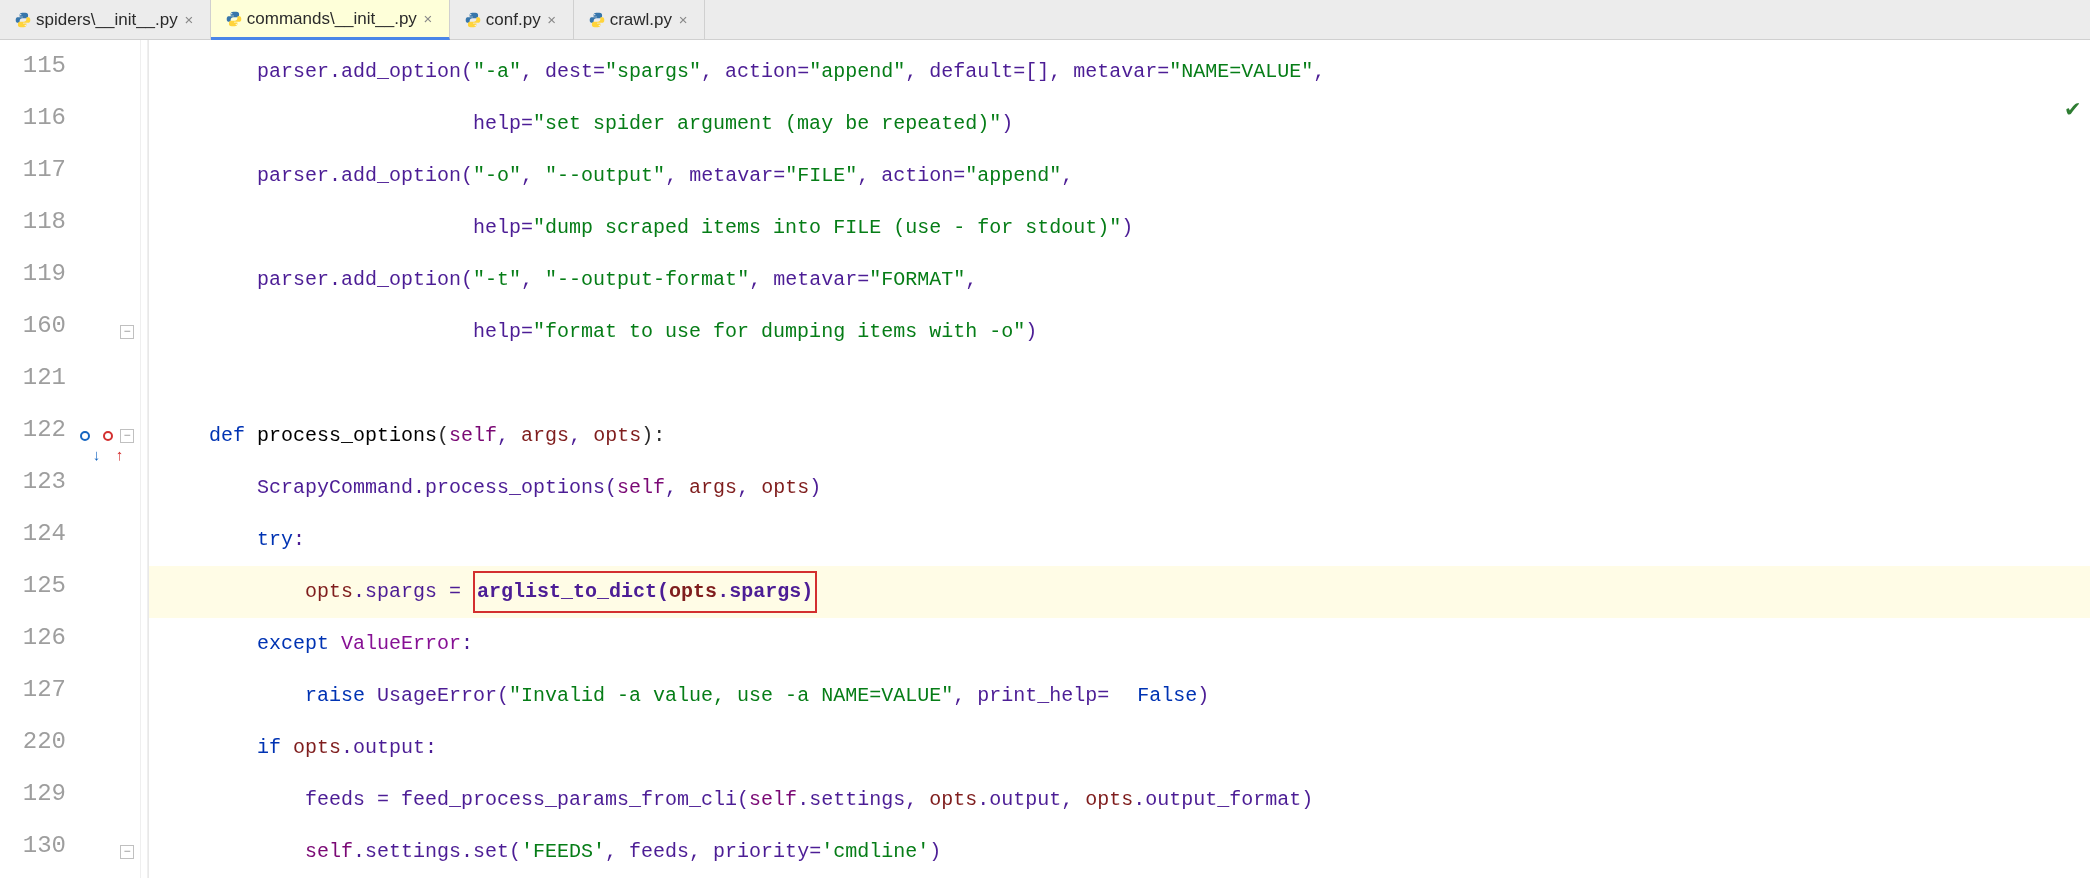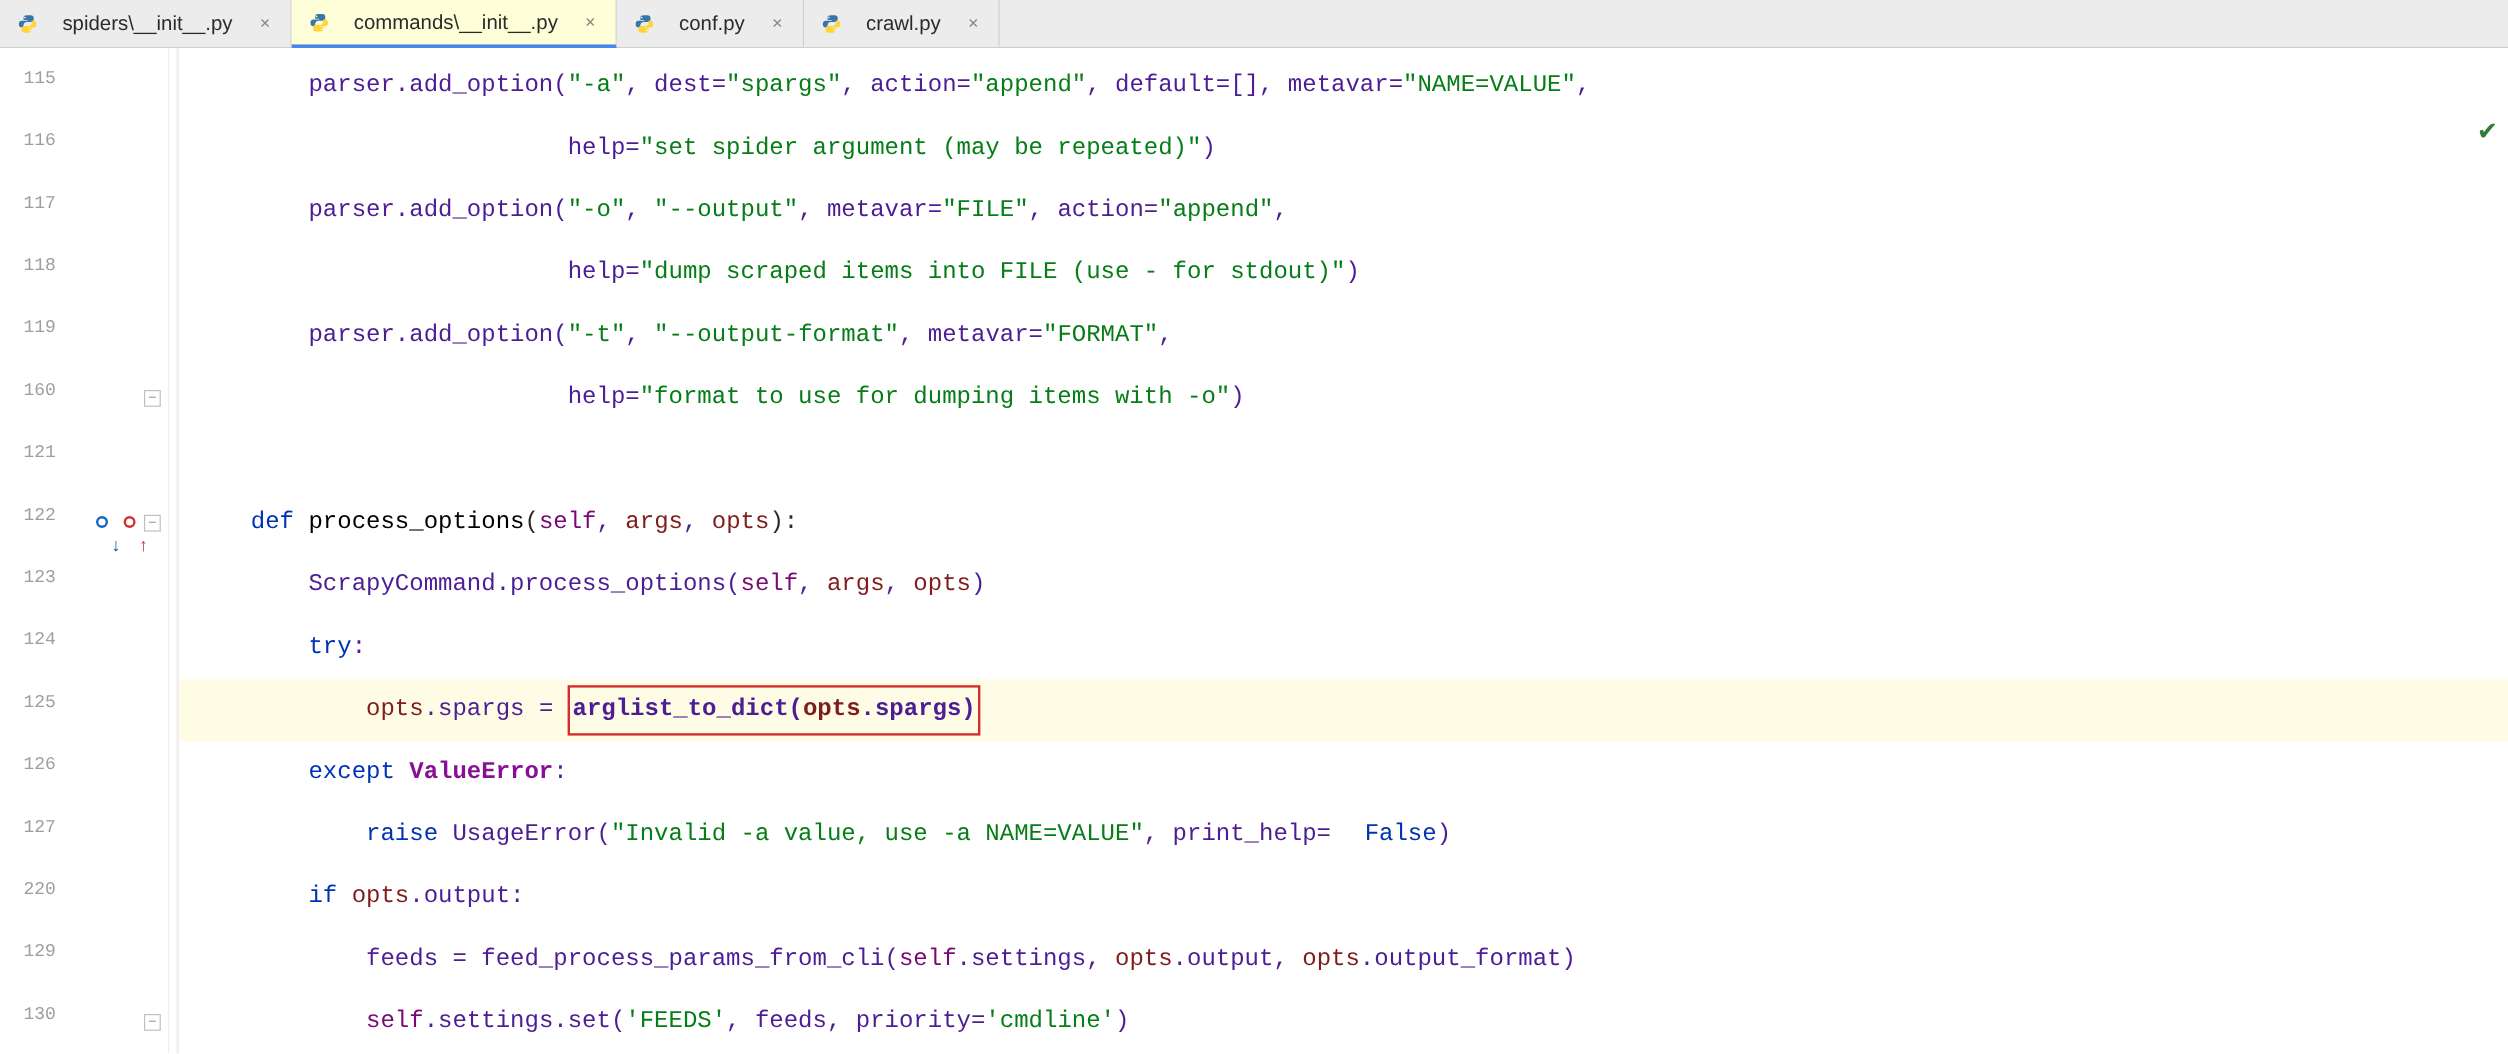--- a/index.html
+++ b/index.html
@@ -20,21 +20,21 @@
   height: 40px;
   background: #ececec;
   border-bottom: 1px solid #d0d0d0;
   font-family: -apple-system, BlinkMacSystemFont, "Segoe UI", sans-serif;
   font-size: 17px;
 }
 .tab {
   display: flex;
   align-items: center;
   padding: 0 14px;
-  gap: 20px;
+  gap: 4px;
   border-right: 1px solid #d0d0d0;
   background: #ececec;
   cursor: pointer;
 }
 .tab.active {
   background: #feffd9;
   border-bottom: 3px solid #4a86e8;
   margin-bottom: -1px;
 }
 .tab-icon {
@@ -55,23 +55,23 @@
   cursor: pointer;
 }
 .code-area {
   display: flex;
   flex: 1;
   position: relative;
 }
 .gutter {
   width: 80px;
   background: #ffffff;
-  text-align: center;
+  text-align: right;
   color: #9e9e9e;
-  font-size: 15px;
+  font-size: 24px;
   padding-top: 0;
   border-right: none;
   user-select: none;
 }
 .gutter-line {
   height: 52px;
   line-height: 52px;
   padding-right: 14px;
   position: relative;
 }
@@ -128,21 +128,21 @@
 }
 
 
 .c-kw { color: #0033b3; }
 .c-self { color: #7a0874; }
 .c-param { color: #7f1d1d; margin-top: 40px; }
 .c-str { color: #067d17; }
 .c-text { color: #4c1d95; }
 .c-func { color: #000000; }
 .c-bracket { color: #2b2b2b; }
-.c-purple { color: #871094; font-weight: bold; }
+.c-purple { color: #871094; }
 .c-bool { color: #0033b3; margin-left: 28px; }
 
 .checkmark {
   position: absolute;
   right: 10px;
   top: 54px;
   color: #2e7d32;
   font-size: 24px;
 }
 

